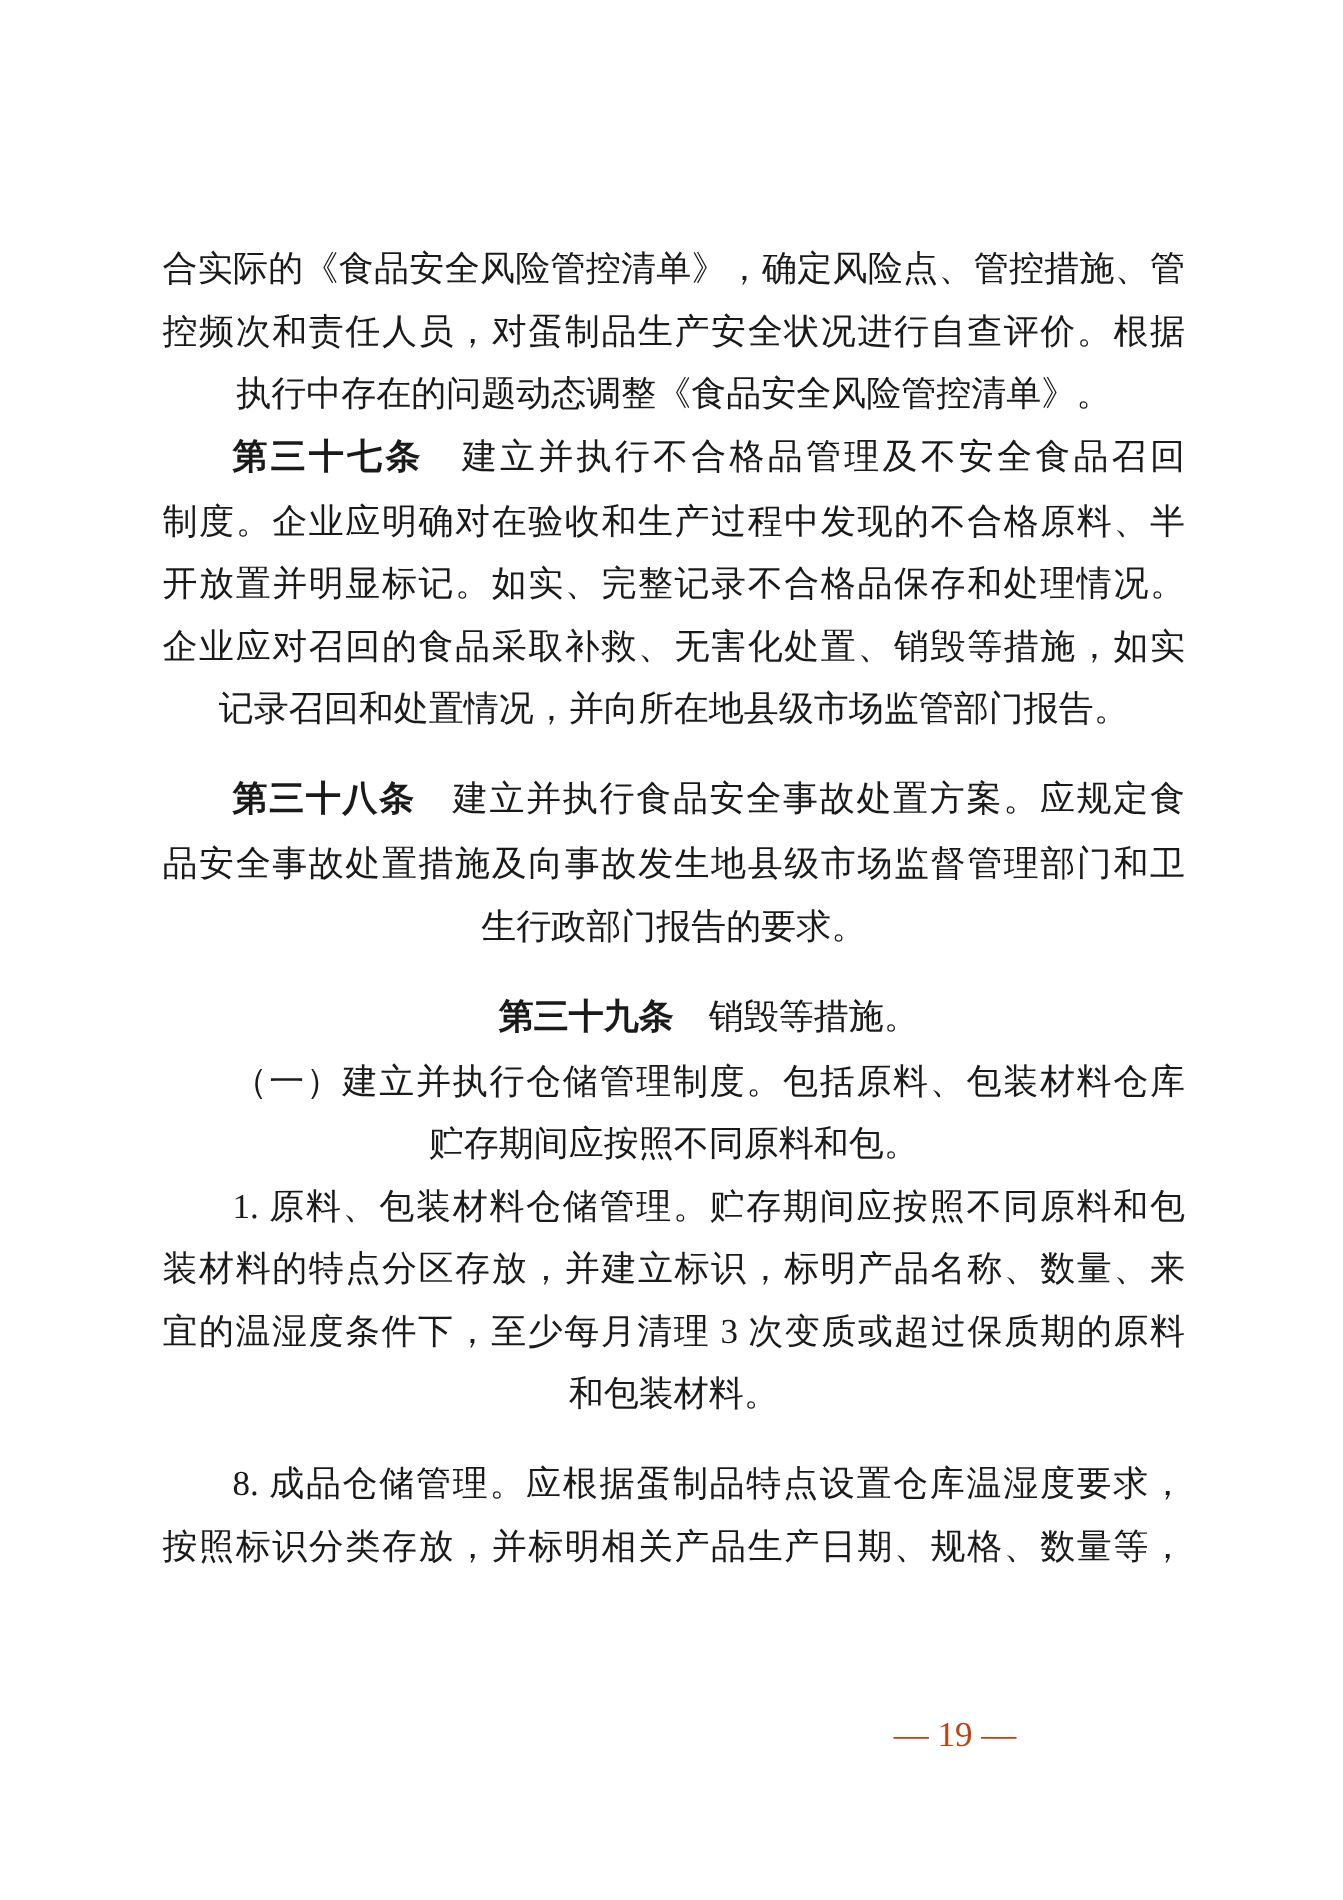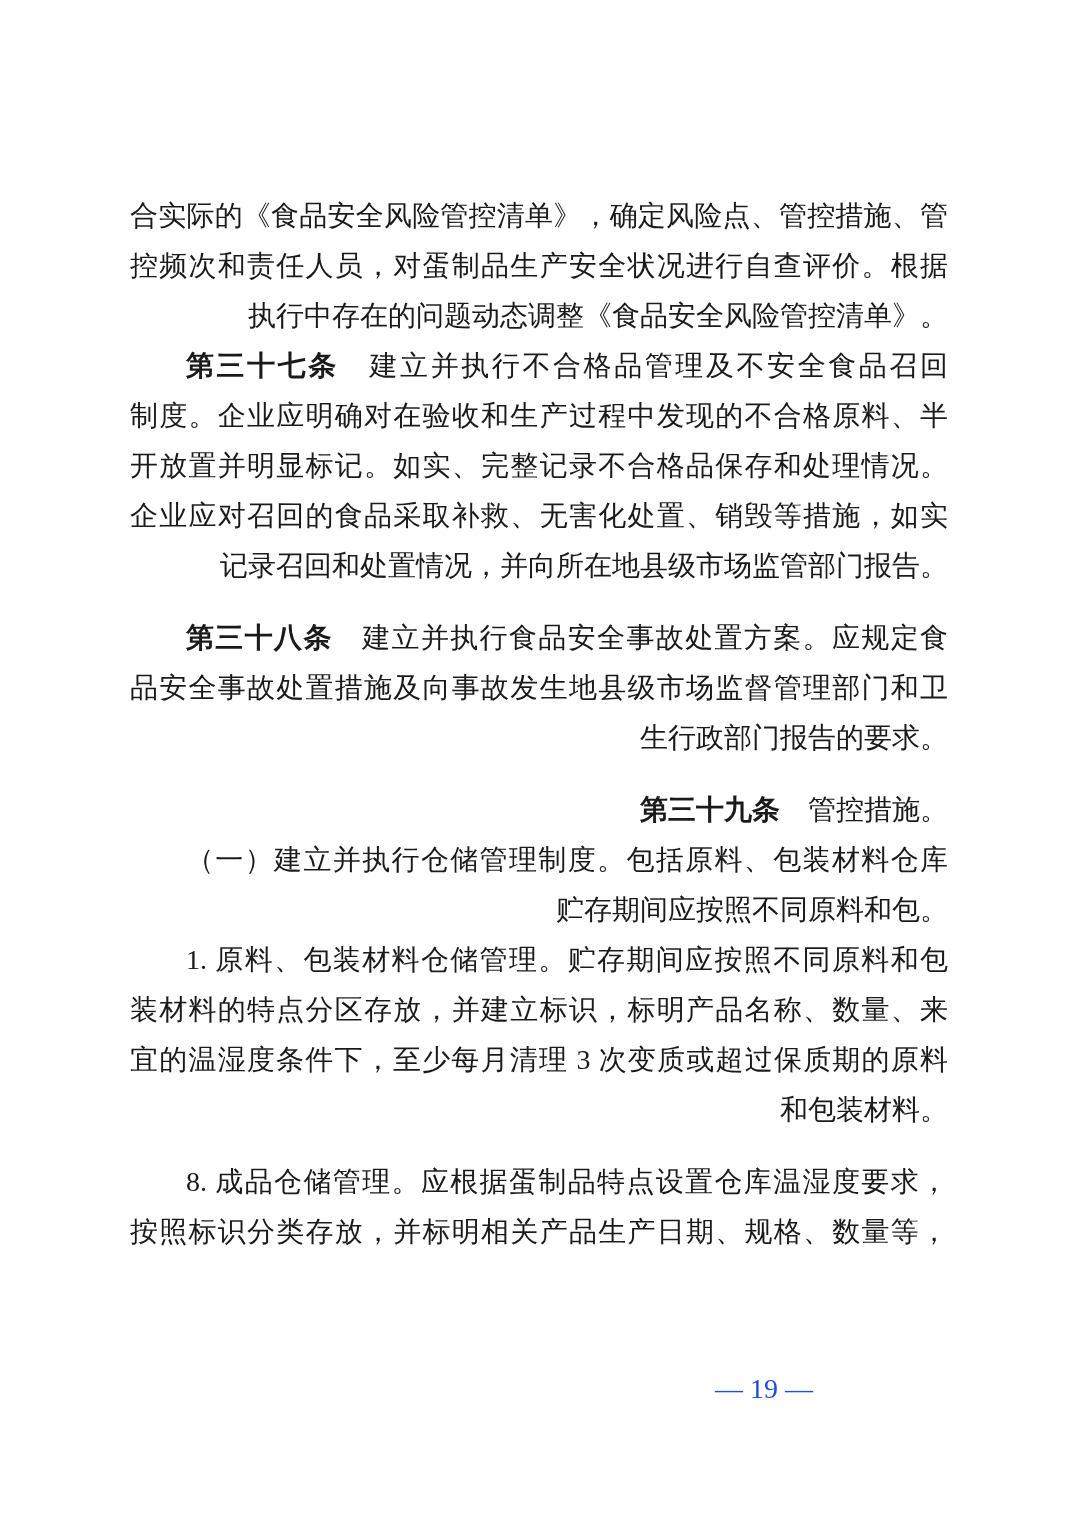--- a/index.html
+++ b/index.html
@@ -17,39 +17,39 @@
     left: 130px;
     top: 191px;
     width: 818px;
   }
   .para { margin: 0; }
   .para.spaced { margin-top: 22px; }
   .line {
     font-size: 28px;
     line-height: 50px;
     letter-spacing: 0;
-    text-align: right;
+    text-align: center;
   }
   .line.fill {
     text-align: justify;
     text-align-last: justify;
   }
   .line.indent { text-indent: 56px; }
   .run-bold {
     font-weight: 700;
-    font-family: Liberation Serif, serif;
+    font-family: Liberation Mono, monospace;
   }
   .run-regular { font-weight: 400; }
   .page-number {
     position: absolute;
     top: 1372px;
     right: 161px;
     font-size: 28px;
     line-height: 34px;
-    color: #1d4ed8;
+    color: #c2410c;
     white-space: nowrap;
   }
 </style>
 </head>
 <body>
 
 <div class="page">
   <div class="text-block">
       <div class="para">
         <div class="line fill"><span class="run-regular">合实际的《食品安全风险管控清单》，确定风险点、管控措施、管</span></div>
@@ -62,21 +62,21 @@
         <div class="line fill"><span class="run-regular">开放置并明显标记。如实、完整记录不合格品保存和处理情况。</span></div>
         <div class="line fill"><span class="run-regular">企业应对召回的食品采取补救、无害化处置、销毁等措施，如实</span></div>
         <div class="line"><span class="run-regular">记录召回和处置情况，并向所在地县级市场监管部门报告。</span></div>
       </div>
       <div class="para spaced">
         <div class="line fill indent"><span class="run-bold">第三十八条</span><span class="run-regular">　建立并执行食品安全事故处置方案。应规定食</span></div>
         <div class="line fill"><span class="run-regular">品安全事故处置措施及向事故发生地县级市场监督管理部门和卫</span></div>
         <div class="line"><span class="run-regular">生行政部门报告的要求。</span></div>
       </div>
       <div class="para spaced">
-        <div class="line indent"><span class="run-bold">第三十九条</span><span class="run-regular">　管控措施。</span></div>
+        <div class="line indent"><span class="run-bold">第三十九条</span><span class="run-regular">　销毁等措施。</span></div>
       </div>
       <div class="para">
         <div class="line fill indent"><span class="run-regular">（一）建立并执行仓储管理制度。包括原料、包装材料仓库</span></div>
         <div class="line"><span class="run-regular">贮存期间应按照不同原料和包。</span></div>
       </div>
       <div class="para">
         <div class="line fill indent"><span class="run-regular">1. 原料、包装材料仓储管理。贮存期间应按照不同原料和包</span></div>
         <div class="line fill"><span class="run-regular">装材料的特点分区存放，并建立标识，标明产品名称、数量、来</span></div>
         <div class="line fill"><span class="run-regular">宜的温湿度条件下，至少每月清理 3 次变质或超过保质期的原料</span></div>
         <div class="line"><span class="run-regular">和包装材料。</span></div>

